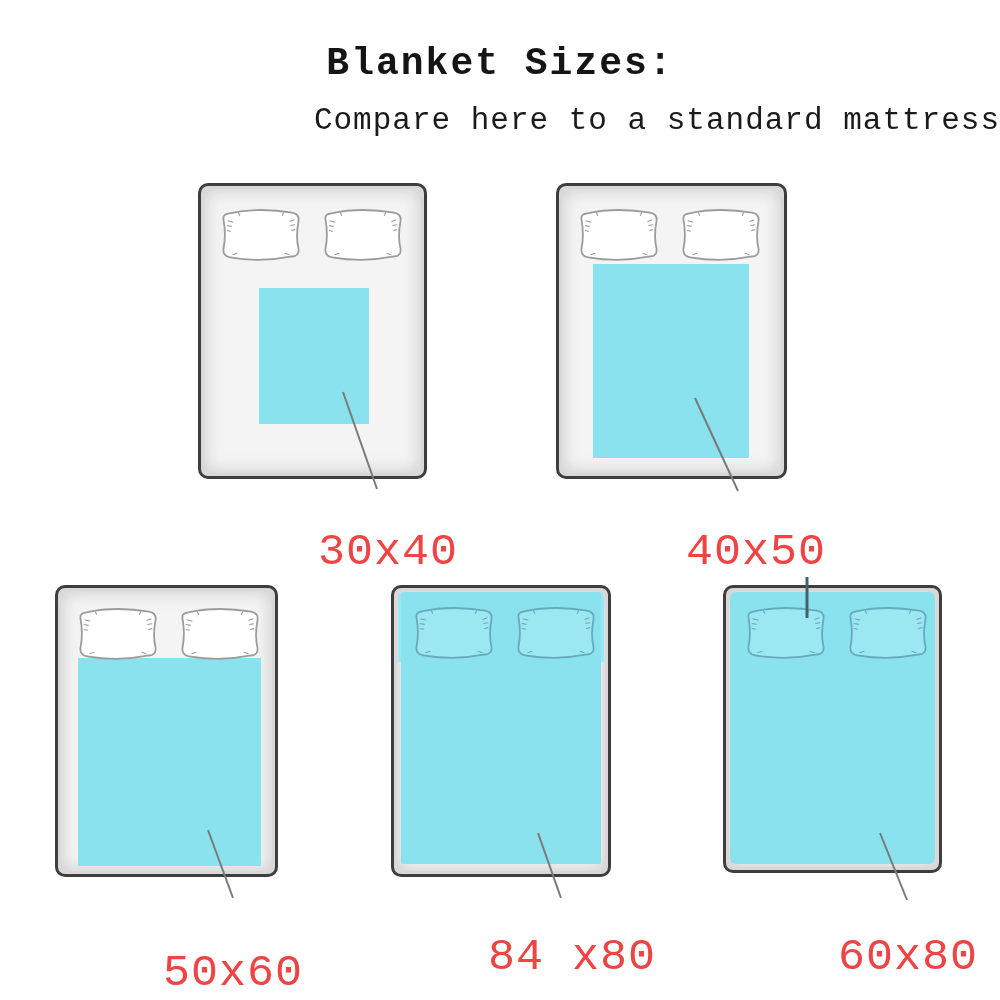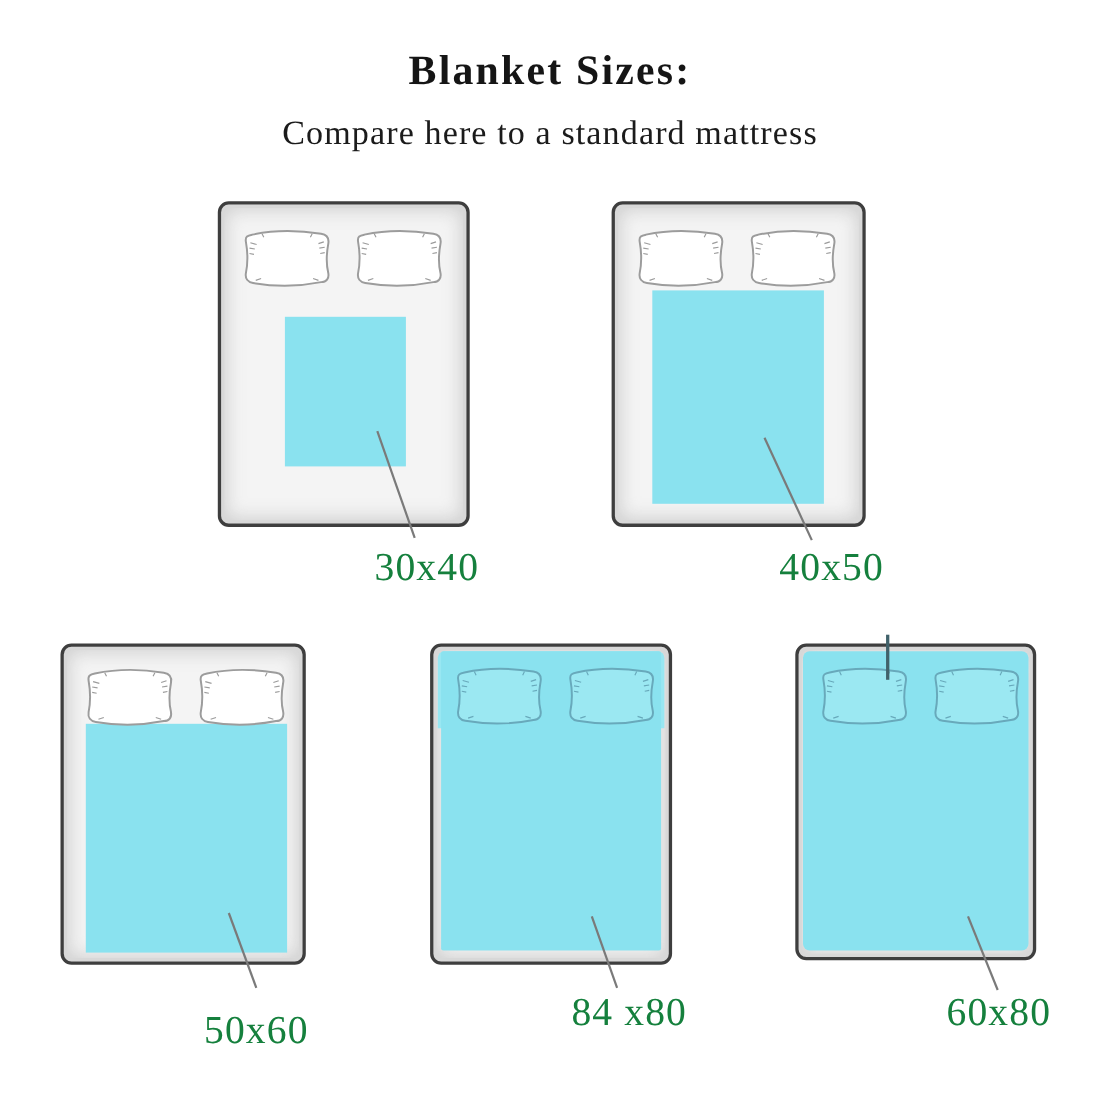--- a/index.html
+++ b/index.html
@@ -1,40 +1,40 @@
 <!DOCTYPE html>
 <html><head>
 <meta charset="utf-8">
 <style>
   html, body { margin: 0; padding: 0; background: #ffffff; }
   .canvas {
     position: relative;
     width: 1000px;
     height: 1000px;
     background: #ffffff;
-    font-family: Liberation Serif, serif;
+    font-family: Liberation Mono, monospace;
     overflow: hidden;
   }
 
   
   .title {
     position: absolute;
     top: 42px; left: 0;
     width: 1000px;
     text-align: center;
     font-size: 38px;
     font-weight: 600;
     letter-spacing: 2px;
     color: #151515;
   }
   .subtitle {
     position: absolute;
     top: 103px; left: 0;
     width: 1000px;
-    text-align: center;
+    text-align: right;
     font-size: 31px;
     font-weight: 500;
     letter-spacing: 1px;
     color: #1b1b1b;
   }
 
   
   .bed {
     position: absolute;
     box-sizing: border-box;
@@ -91,26 +91,27 @@
     z-index: 3;
     pointer-events: none;
   }
   .lines line { stroke: #7A7A7A; stroke-width: 2; }
   .lines line.dark { stroke: #41626B; stroke-width: 3; }
 
   
   .size-label {
     position: absolute;
     transform: translateX(-50%);
-    font-size: 36px;
+    font-size: 45px;
     font-weight: 400;
     letter-spacing: 1px;
-    color: #15803d;
+    color: #ef4444;
     white-space: nowrap;
     z-index: 4;
+    margin-top: 33px;
   }
   #label1 { left: 388px; top: 494px; }
   #label2 { left: 756px; top: 494px; }
   #label3 { left: 233px; top: 915px; }
   #label4 { left: 572px; top: 899px; }
   #label5 { left: 908px; top: 899px; }
 </style>
 </head>
 <body>
 

